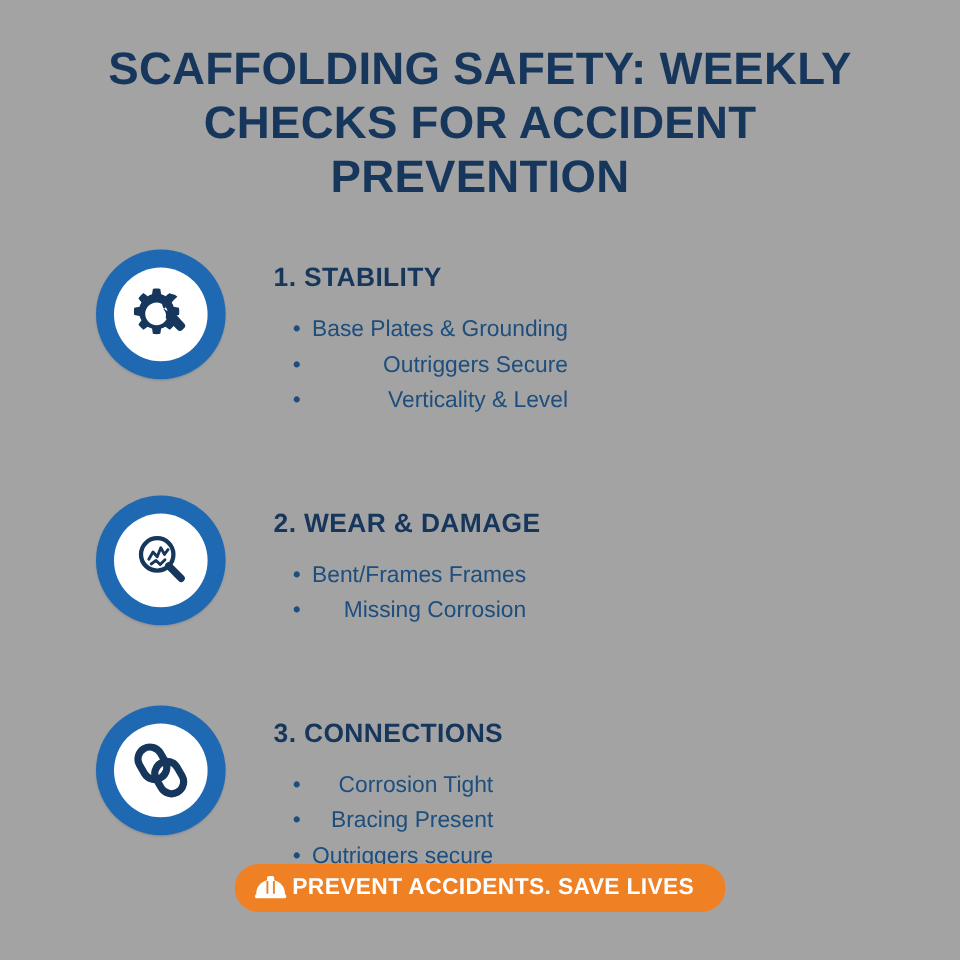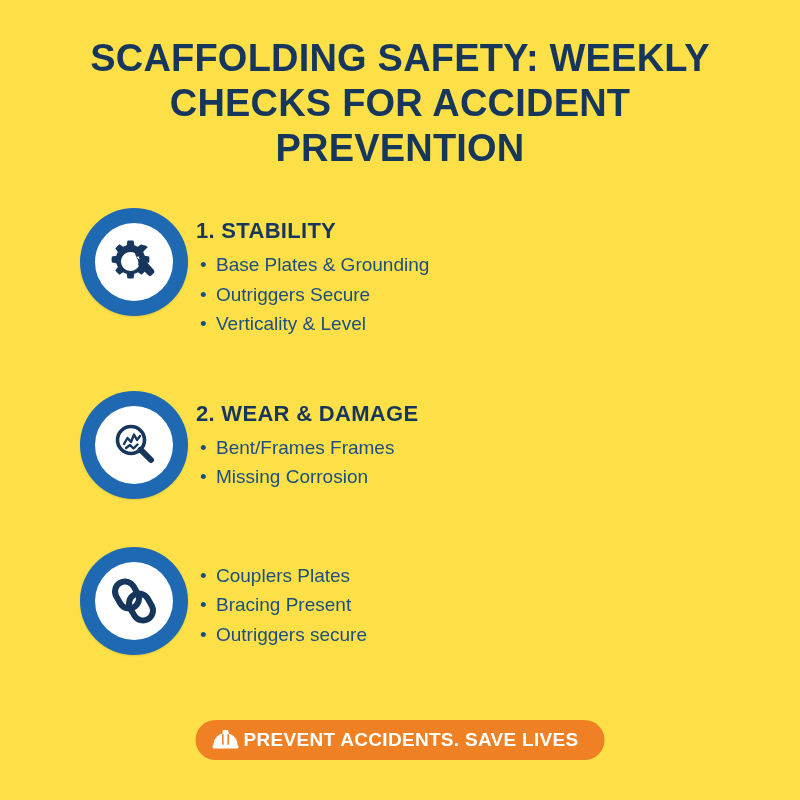--- a/index.html
+++ b/index.html
@@ -10,21 +10,21 @@
     width: 800px;
     height: 800px;
     background: #ffffff;
     font-family: "Liberation Sans", sans-serif;
     overflow: hidden;
   }
   .poster {
     position: relative;
     width: 800px;
     height: 800px;
-    background: #fde047;
+    background: #a3a3a3;
     box-sizing: border-box;
     display: flex;
     flex-direction: column;
     align-items: center;
   }
   .title {
     margin-top: 36px;
     width: 700px;
     text-align: center;
     color: #17365c;
@@ -37,21 +37,21 @@
   .sections {
     margin-top: 38px;
     width: 640px;
     display: flex;
     flex-direction: column;
     gap: 48px;
   }
   .section {
     display: flex;
     align-items: flex-start;
-    gap: 8px;
+    gap: 40px;
   }
   .icon-badge {
     flex: 0 0 auto;
     width: 108px;
     height: 108px;
     border-radius: 50%;
     background: #1f69b3;
     display: flex;
     align-items: center;
     justify-content: center;
@@ -75,22 +75,23 @@
   .section-heading {
     color: #17365c;
     font-size: 22px;
     font-weight: bold;
     letter-spacing: 0.3px;
     text-transform: uppercase;
     margin: 0 0 6px 0;
   }
   .bullets {
     list-style: none;
-    margin: 4px;
+    margin: 16px;
     padding: 0;
+    text-align: right;
   }
   .bullets li {
     color: #1d4e7e;
     font-size: 19px;
     line-height: 1.55;
     padding-left: 16px;
     position: relative;
   }
   .bullets li::before {
     content: "\2022";
@@ -186,22 +187,23 @@
         <div class="icon-inner">
           <svg width="56" height="56" viewBox="0 0 56 56" aria-hidden="true">
             <g stroke="#17365c" fill="none" stroke-width="6" stroke-linecap="round">
               <rect x="11" y="8" width="20" height="28" rx="10" transform="rotate(-30 21 22)"></rect>
               <rect x="25" y="20" width="20" height="28" rx="10" transform="rotate(-30 35 34)"></rect>
             </g>
           </svg>
         </div>
       </div>
       <div class="section-body">
+        <h2 class="section-heading">3. CONNECTIONS</h2>
         <ul class="bullets">
-          <li>Couplers Plates</li>
+          <li>Corrosion Tight</li>
           <li>Bracing Present</li>
           <li>Outriggers secure</li>
         </ul>
       </div>
     </div>
 
   </div>
 
   <div class="footer">
     <span>

